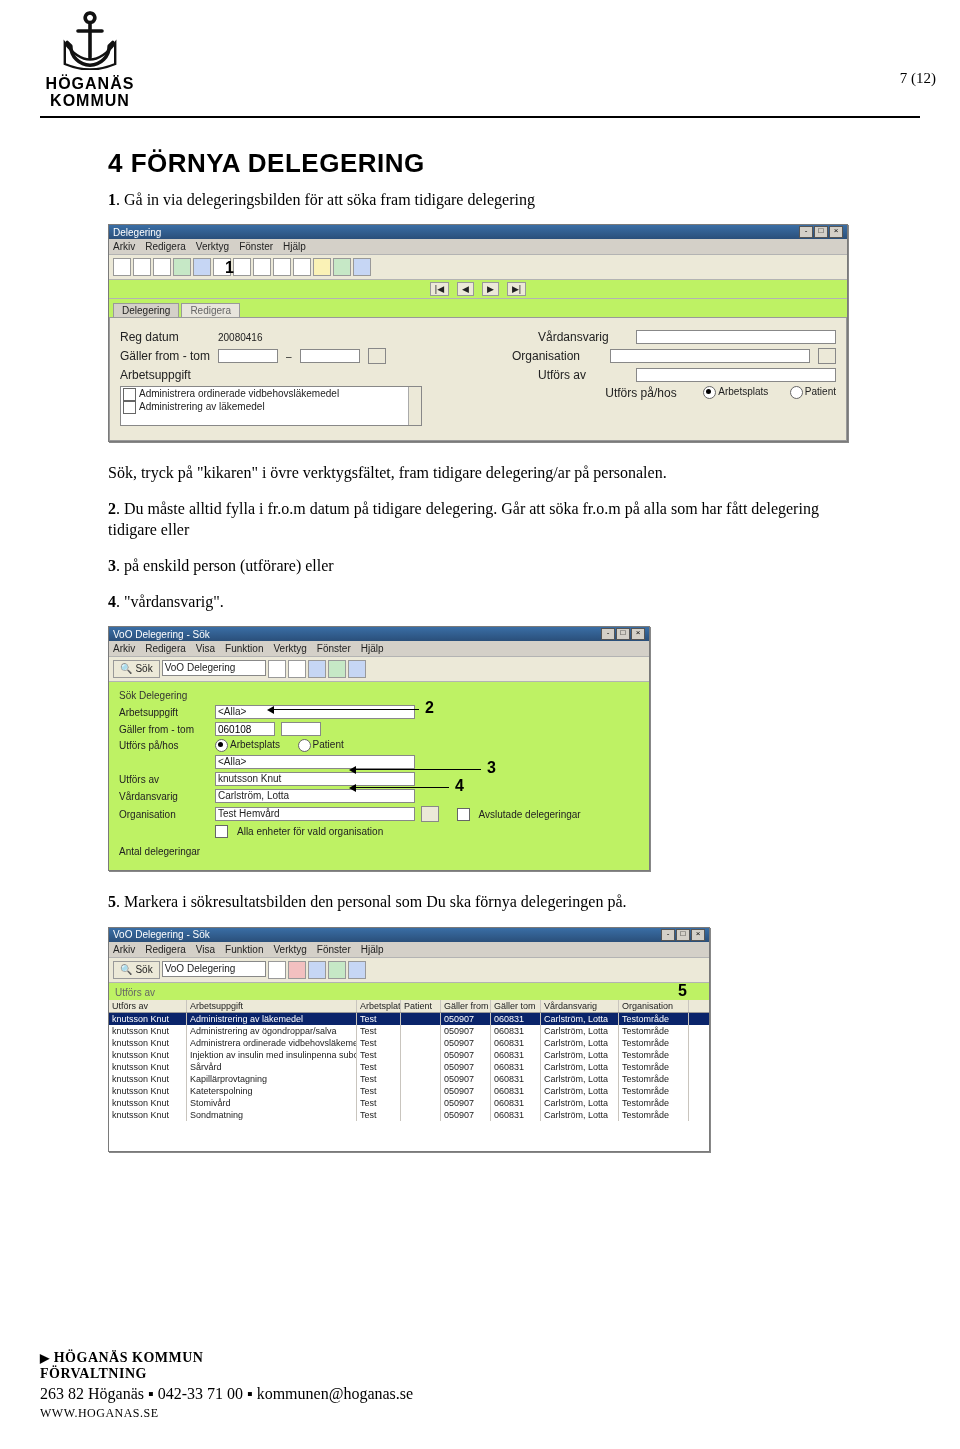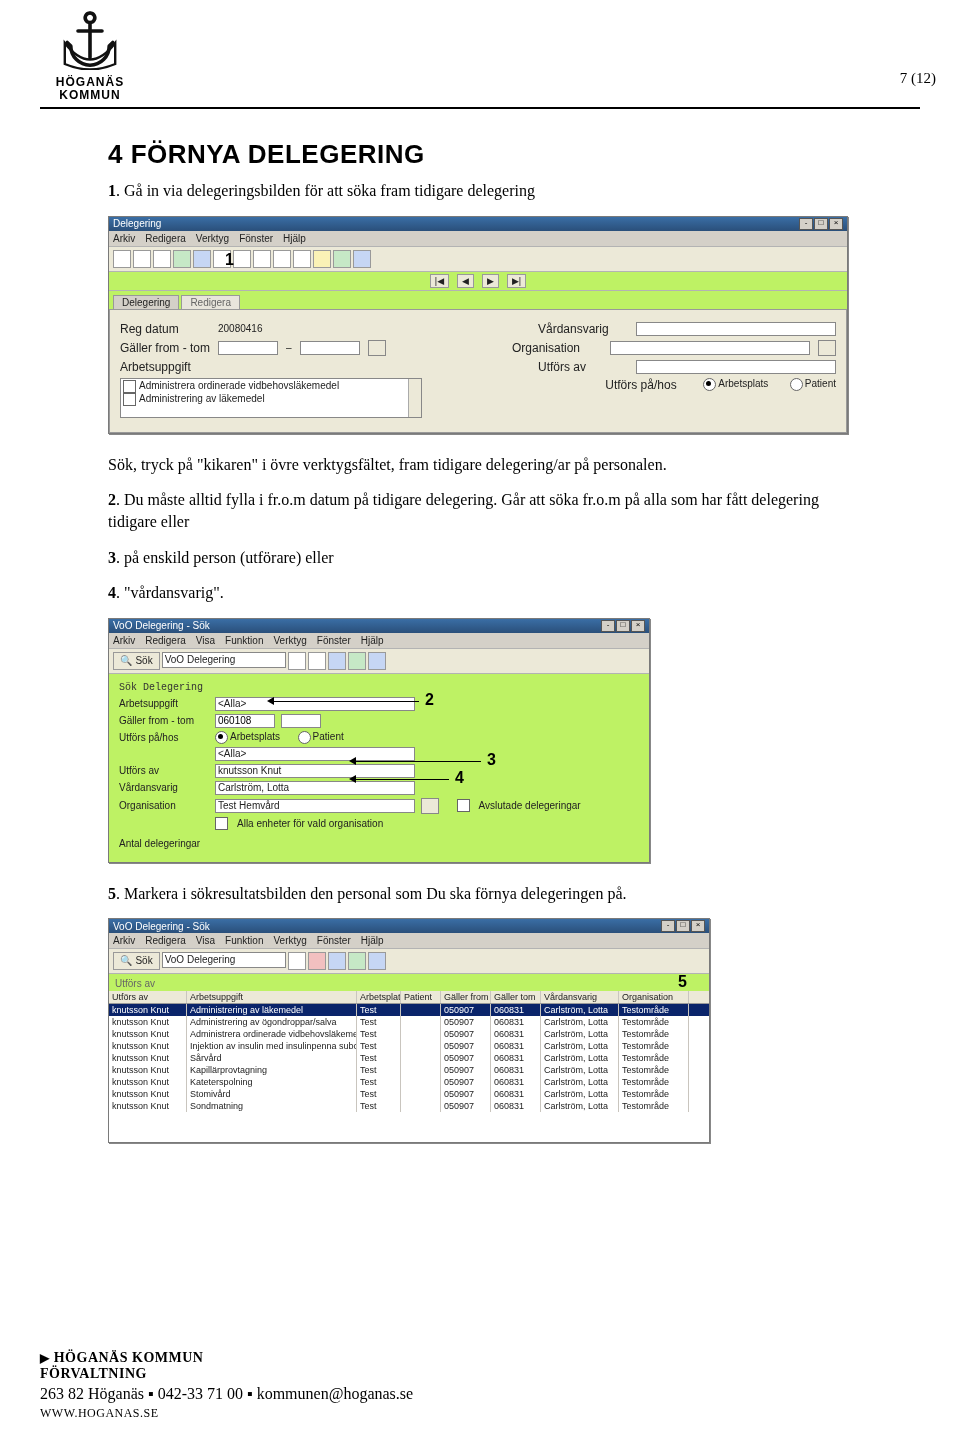--- a/index.html
+++ b/index.html
@@ -2,21 +2,21 @@
 <html><head>
 <meta charset="utf-8">
 <style>
   html, body { margin:0; padding:0; background:#fff; font-family: Georgia, 'Times New Roman', serif; color:#000; }
   .page { width:960px; min-height:1449px; margin:0 auto; position:relative; box-sizing:border-box; padding:0 0 40px 0; }
 
   
   .header { position:relative; padding:10px 40px 0 40px; }
   .logo-block { display:flex; flex-direction:column; align-items:center; width:100px; }
   .anchor-svg { width:60px; height:60px; }
-  .logo-text { font-family: Arial, Helvetica, sans-serif; font-weight:bold; letter-spacing:1px; text-align:center; line-height:1.05; font-size:12px; margin-top:2px; }
+  .logo-text { font-family: Arial, Helvetica, sans-serif; font-weight:bold; letter-spacing:1px; text-align:center; line-height:1.05; font-size:16px; margin-top:2px; }
   .page-number { position:absolute; right:24px; top:70px; font-size:15px; }
   .hr1 { border:none; border-top:2px solid #000; margin:6px 40px 0 40px; }
 
   
   .content { padding:30px 108px 0 108px; }
   h1 { font-family: Arial, Helvetica, sans-serif; font-weight:800; font-size:26px; letter-spacing:0.5px; margin:0 0 10px 0; }
   p.instr { font-size:16px; margin:0 0 14px 0; line-height:1.35; }
 
   
   .win { border:1px solid #7a7a7a; background:#bef264; font-family: Tahoma, Arial, sans-serif; font-size:10px; color:#222; box-shadow:1px 1px 0 #888; margin:4px 0 20px 0; }
@@ -35,41 +35,41 @@
   .navbtn { padding:0 4px; border:1px solid #999; background:#ece9d8; height:12px; font-size:9px; line-height:12px; }
   .tabs { display:flex; gap:2px; padding:4px 4px 0 4px; }
   .tab { background:#d4d0c8; border:1px solid #999; border-bottom:none; padding:1px 8px; font-size:10px; }
   .tab.inactive { background:#e8e5dc; color:#666; }
   .form-area { border:1px solid #999; background:#ece9d8; padding:8px 10px 10px 10px; }
   .frow { display:flex; align-items:center; margin:4px 0; gap:8px; }
   .lbl { width:90px; font-size:12px; }
   .val { font-size:10px; }
   .combo, .inp { height:14px; border:1px solid #888; background:#fff; font-size:10px; padding:0 2px; box-sizing:border-box; }
   .combo { width:200px; }
-  .combo.sm { width:124px; }
+  .combo.sm { width:104px; }
   .inp.sm { width:60px; }
   .inp.xs { width:40px; }
   .squarebtn { width:16px; height:14px; border:1px solid #888; background:#ece9d8; }
   .spacer { flex:1 1 auto; }
   .radio { width:11px; height:11px; border:1px solid #666; border-radius:50%; background:#fff; display:inline-block; position:relative; vertical-align:middle; margin-right:2px;}
   .radio.checked::after { content:""; position:absolute; left:2px; top:2px; width:5px; height:5px; border-radius:50%; background:#000; }
   .chk { width:11px; height:11px; border:1px solid #666; background:#fff; display:inline-block; vertical-align:middle; margin-right:3px; }
   .listbox { border:1px solid #888; background:#fff; height:36px; overflow:hidden; padding:1px 2px; font-size:10px; line-height:12px; position:relative; }
   .listbox .scroll { position:absolute; right:0; top:0; width:12px; height:100%; background:#ece9d8; border-left:1px solid #aaa; }
 
   .callout { position:absolute; font-family: Arial, sans-serif; font-weight:bold; color:#000; font-size:16px; }
   .arrow { position:absolute; height:0; border-top:1.5px solid #000; }
   .arrow::before { content:""; position:absolute; left:-6px; top:-4.5px; border:4.5px solid transparent; border-right:7px solid #000; }
 
   .win2 { width:540px; }
   .win2 .toolbar .searchbtn { width:auto; padding:0 6px; height:16px; line-height:14px; border:1px solid #999; background:#ece9d8; font-size:10px; display:flex; align-items:center; gap:3px;}
   .form2 { padding:6px 10px 10px 10px; }
   .f2row { display:flex; align-items:center; gap:6px; margin:3px 0; }
   .f2lbl { width:90px; font-size:10px; }
-  .section-title { font-size:10px; color:#333; margin:2px 0 4px 0;font-family:Liberation Mono, monospace; }
+  .section-title { font-size:10px; color:#333; margin:2px 0 4px 0; }
 
   .win3 { width:600px; }
   .reshead { display:flex; font-size:9px; background:#ece9d8; border-bottom:1px solid #999; }
   .reshead > div, .resrow > div { padding:1px 3px; box-sizing:border-box; border-right:1px solid #c9c5be; overflow:hidden; white-space:nowrap; }
   .c1{width:78px;} .c2{width:170px;} .c3{width:44px;} .c4{width:40px;} .c5{width:50px;} .c6{width:50px;} .c7{width:78px;} .c8{width:70px;}
   .reslist { background:#fff; font-size:9px; }
   .resrow { display:flex; }
   .resrow.sel { background:#0a246a; color:#fff; }
   .lowwhite { background:#fff; height:30px; }
 

